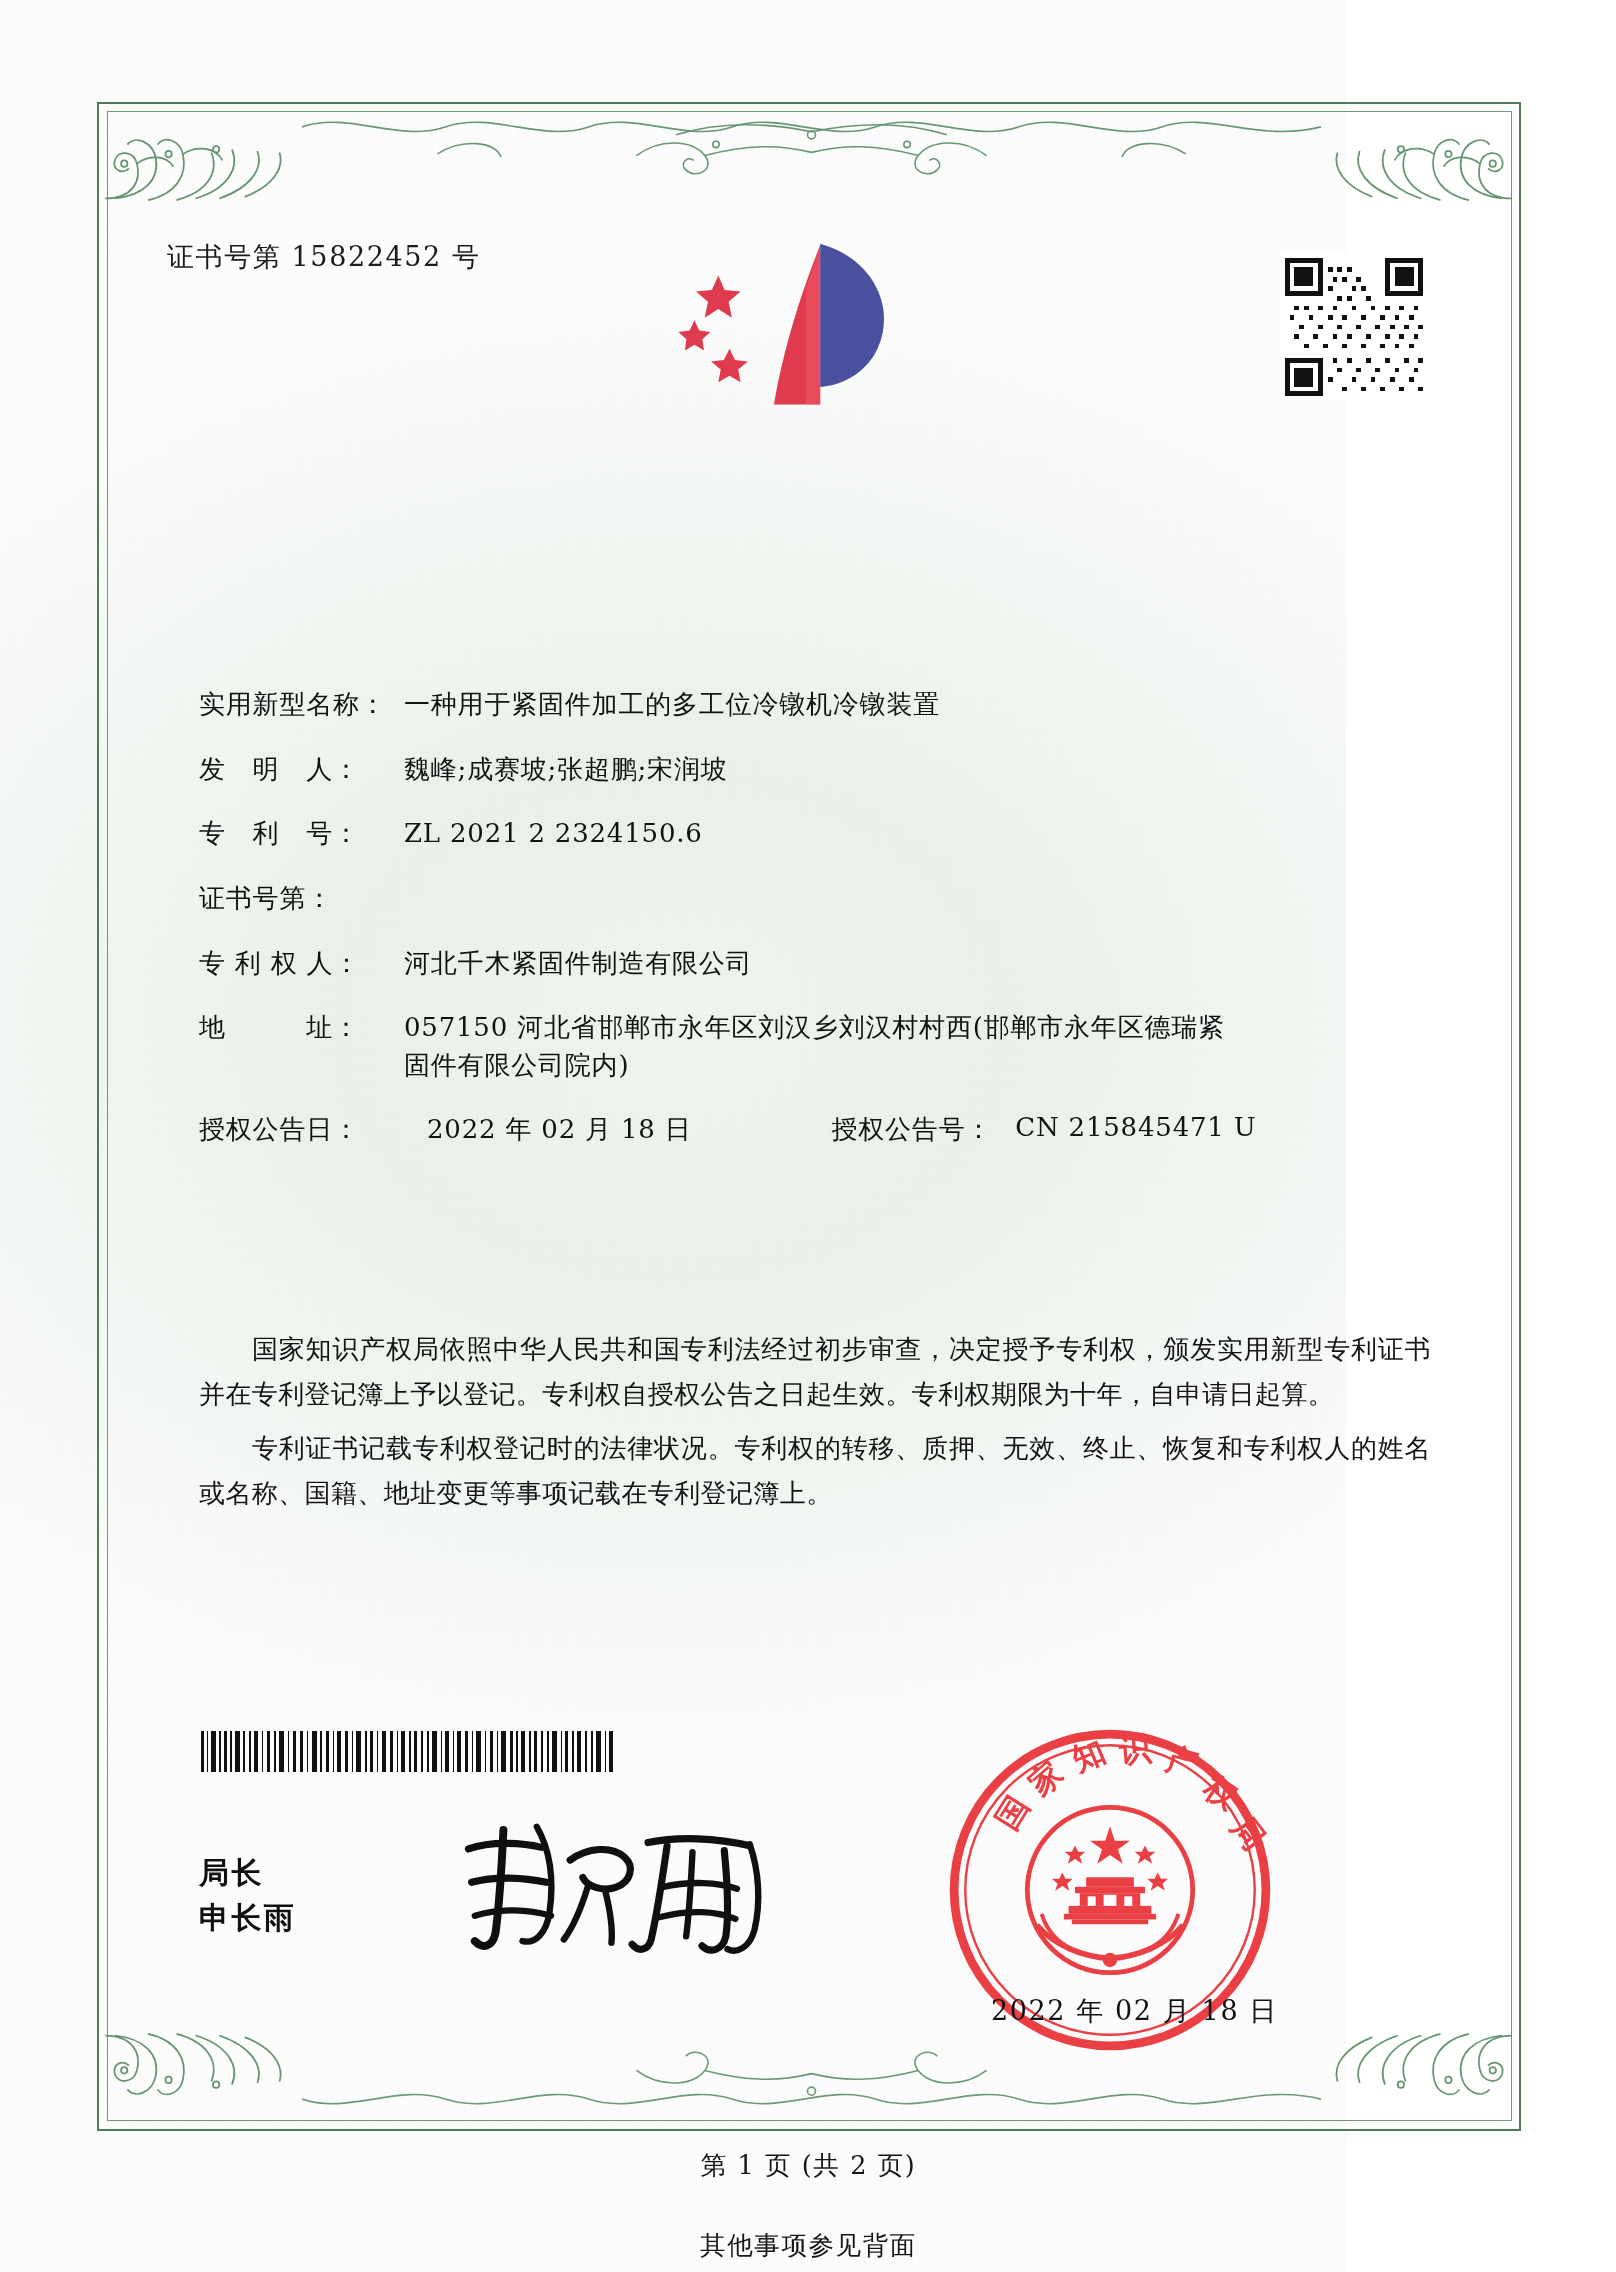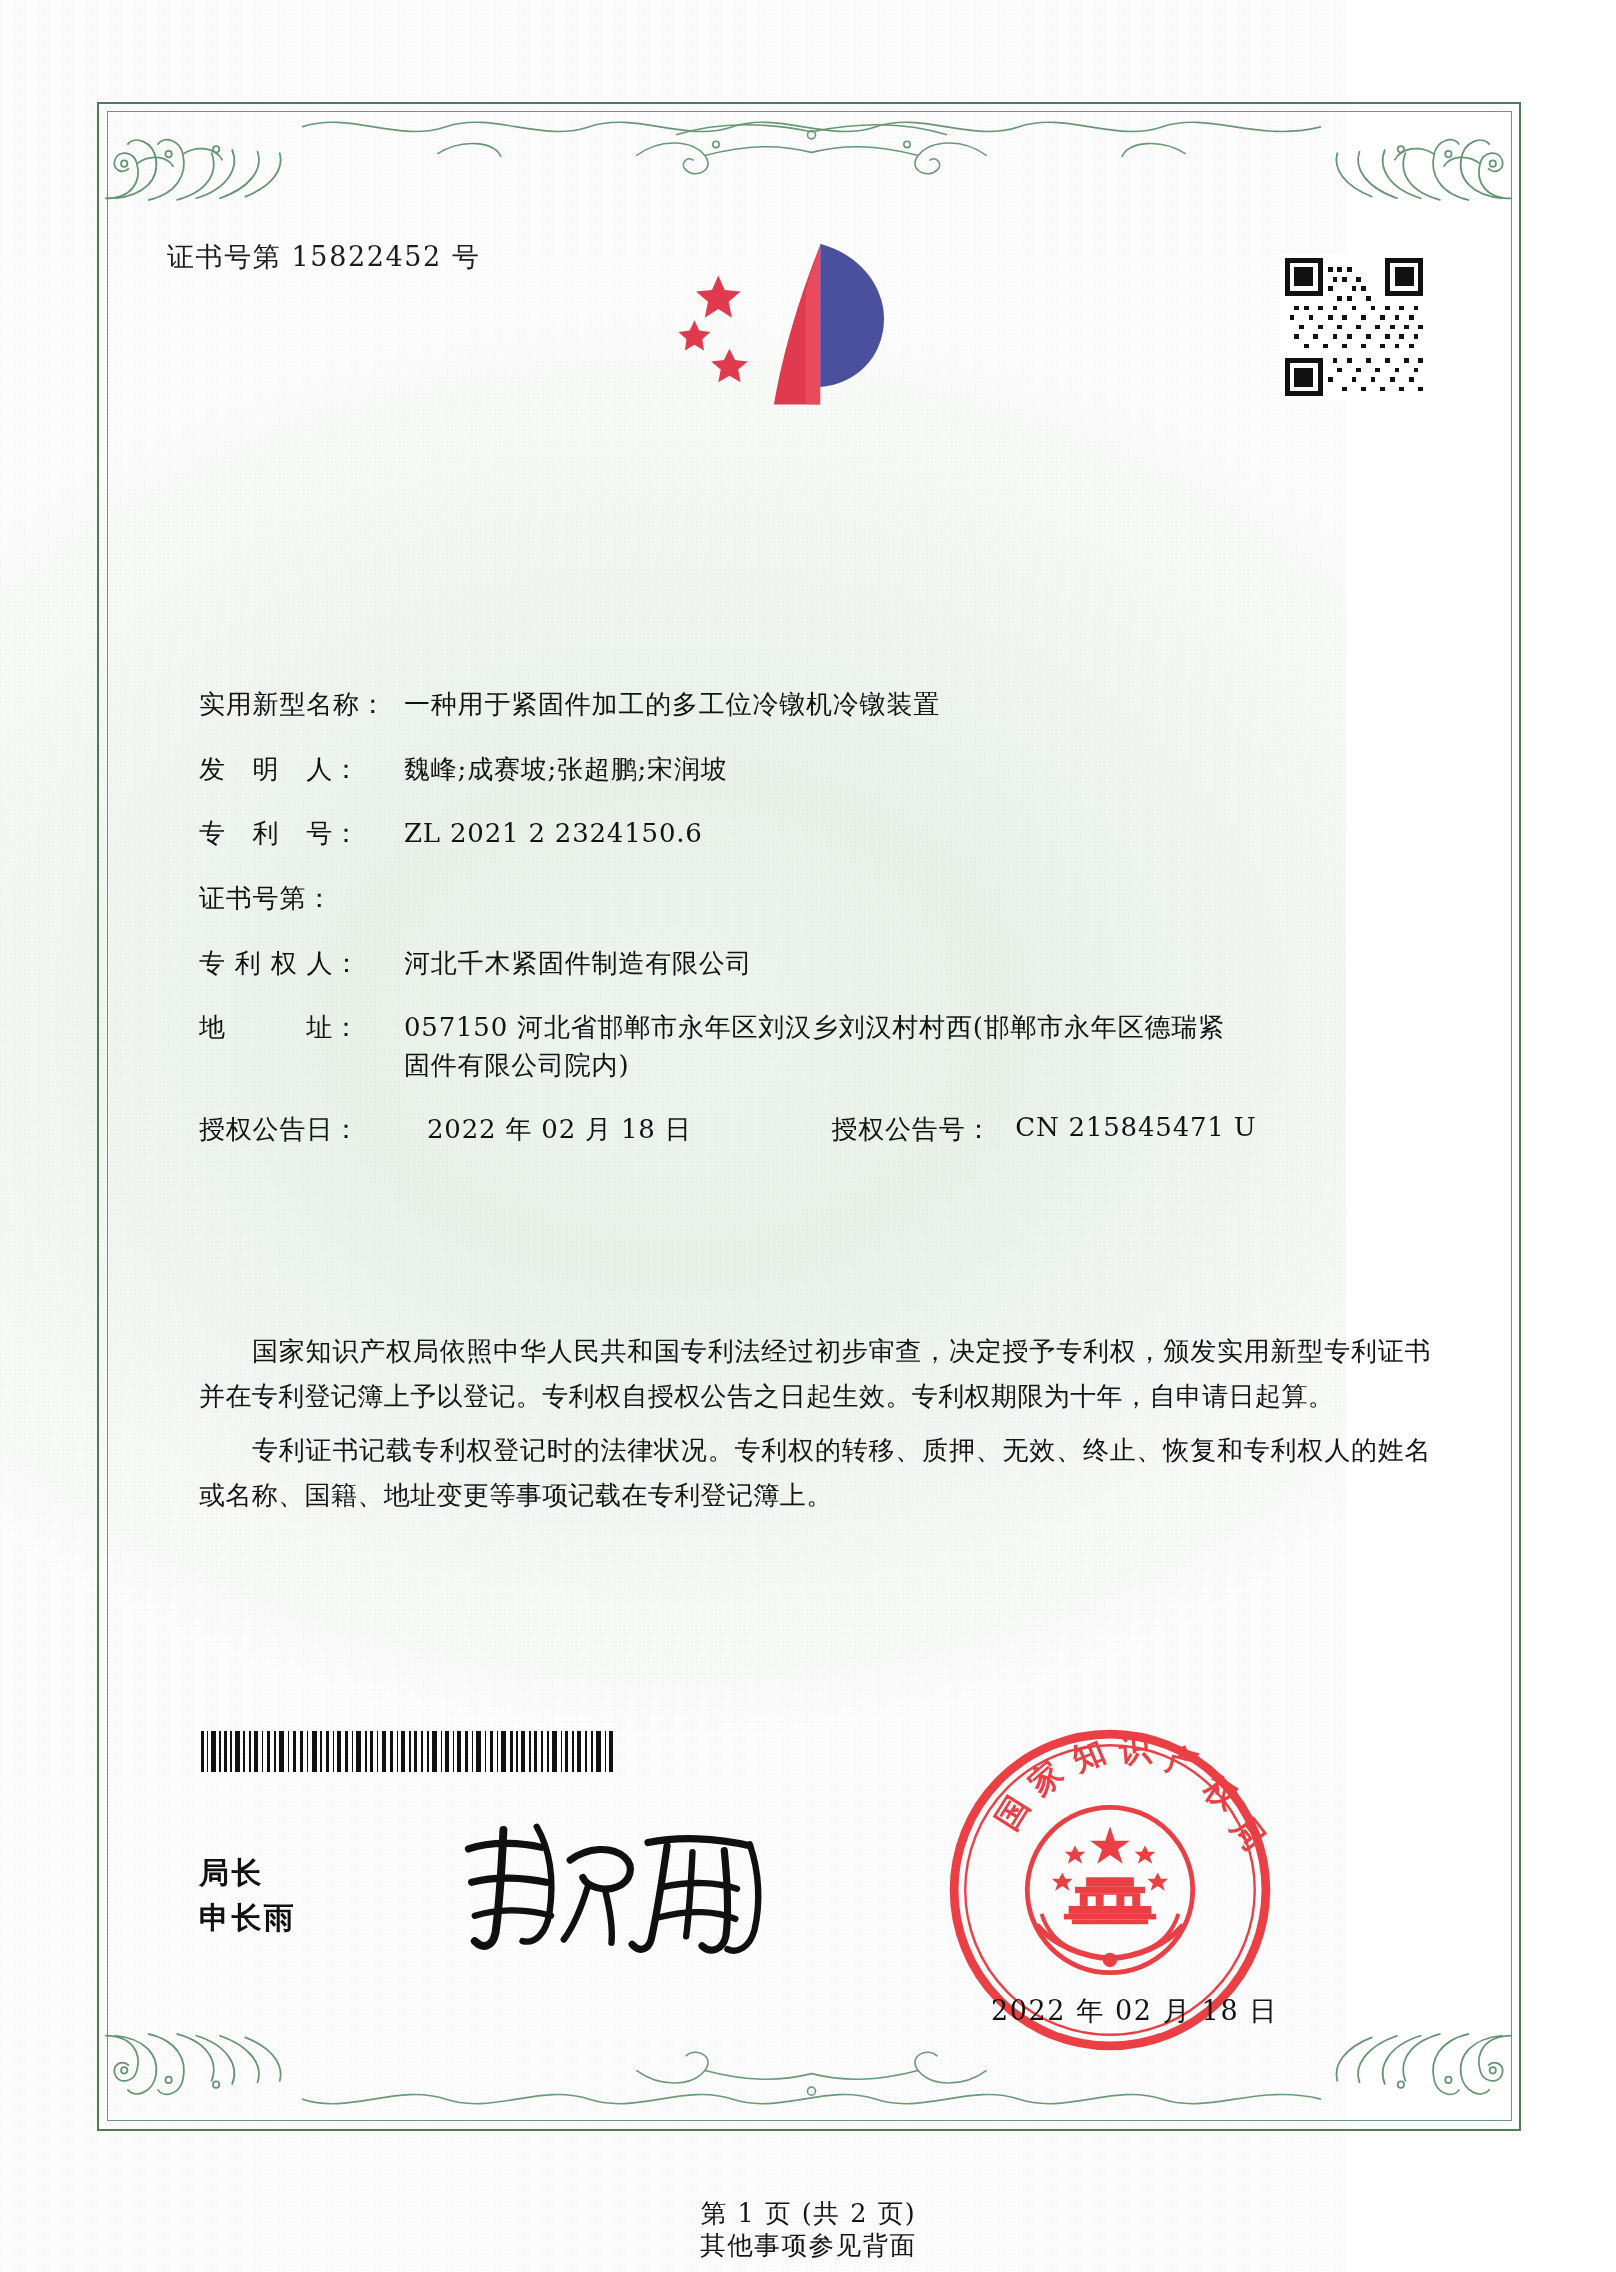--- a/index.html
+++ b/index.html
@@ -177,21 +177,21 @@
   .row-inline .seg-label { white-space: pre; letter-spacing: 0.8px; }
   .row-inline .seg-value { letter-spacing: 0.8px; }
   .seg-gap { width: 94px; flex: 0 0 94px; }
 
   
   .paragraphs {
     position: absolute;
     left: 199px;
     top: 1329px;
     width: 1232px;
-    font-family: Liberation Sans, sans-serif;
+    font-family: Liberation Mono, monospace;
     font-size: 26px;
     line-height: 1.72;
     color: #141414;
     letter-spacing: 0.4px;
     text-align: justify;
   }
   .paragraphs p {
     margin: 0 0 9.5px 0;
     text-indent: 53px;
   }
@@ -261,21 +261,20 @@
   .page-indicator {
     position: absolute;
     left: 0;
     top: 2148px;
     width: 1617px;
     text-align: center;
     font-family: "DejaVu Serif", "Liberation Serif", serif;
     font-size: 25.5px;
     color: #141414;
     letter-spacing: 1.6px;
-    margin-top: 48px;
   }
   .back-note {
     position: absolute;
     left: 0;
     top: 2228px;
     width: 1617px;
     text-align: center;
     font-family: "DejaVu Serif", "Liberation Serif", serif;
     font-size: 25.5px;
     color: #141414;

